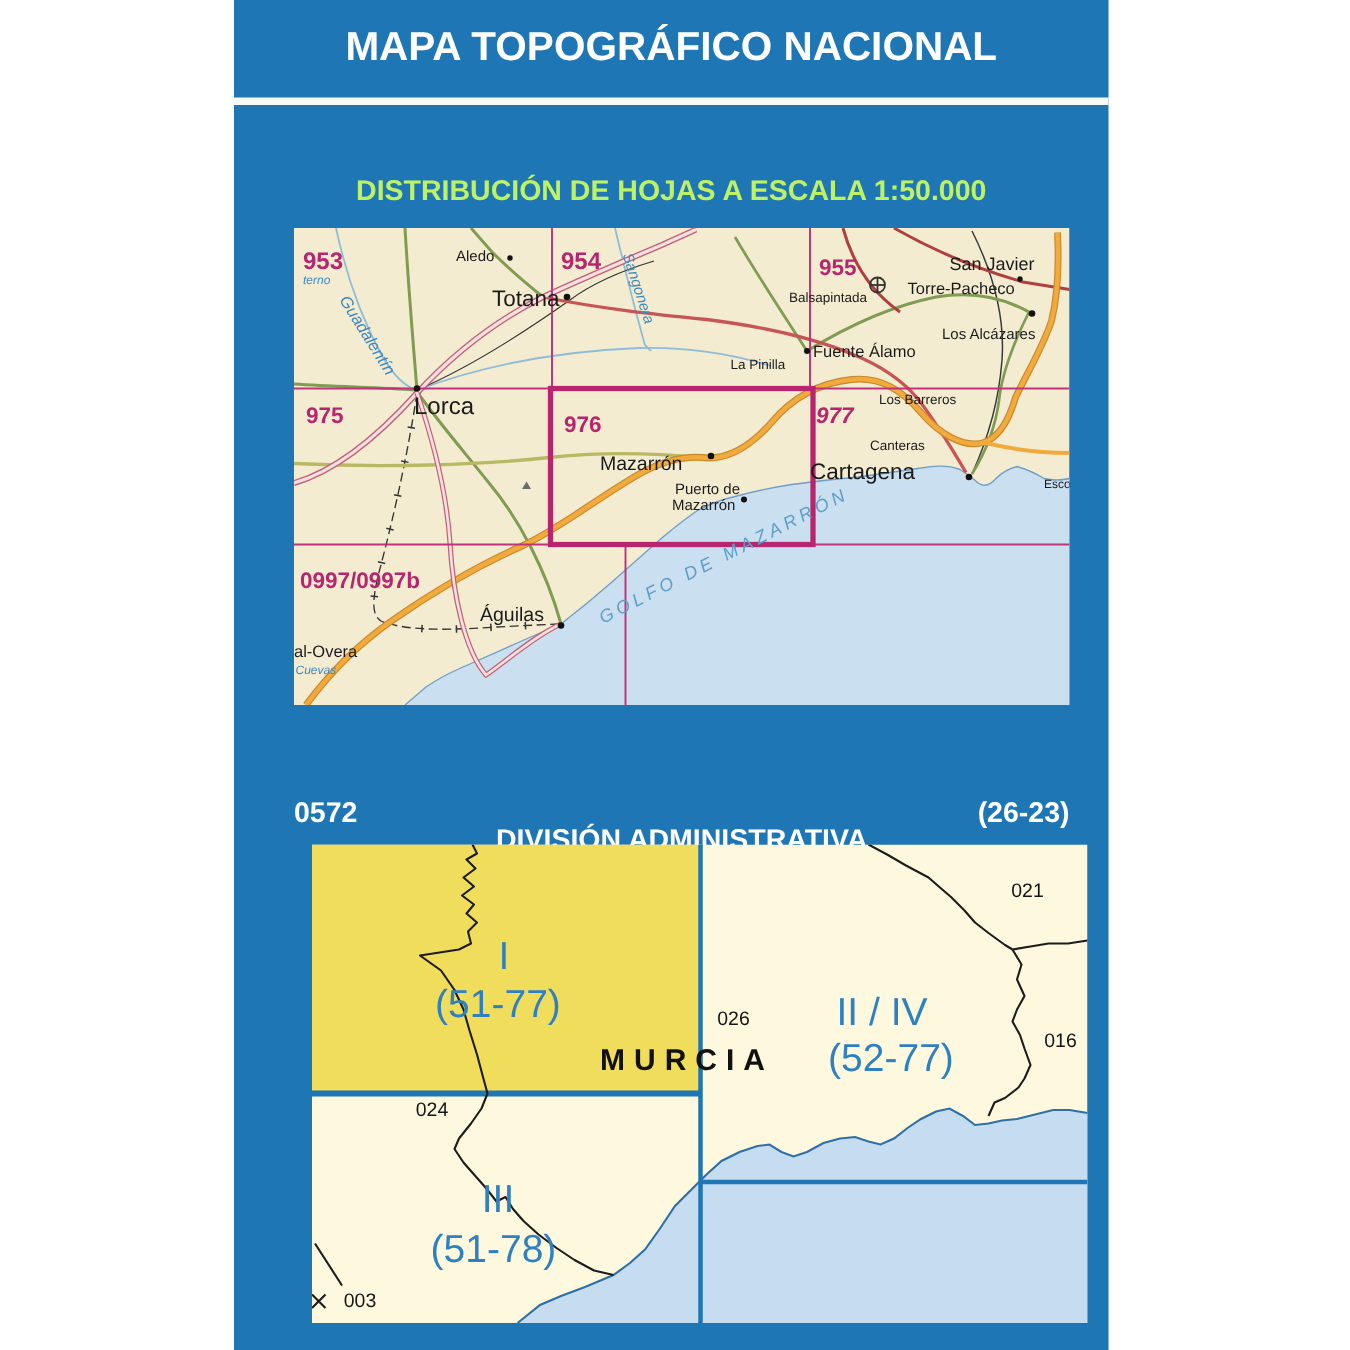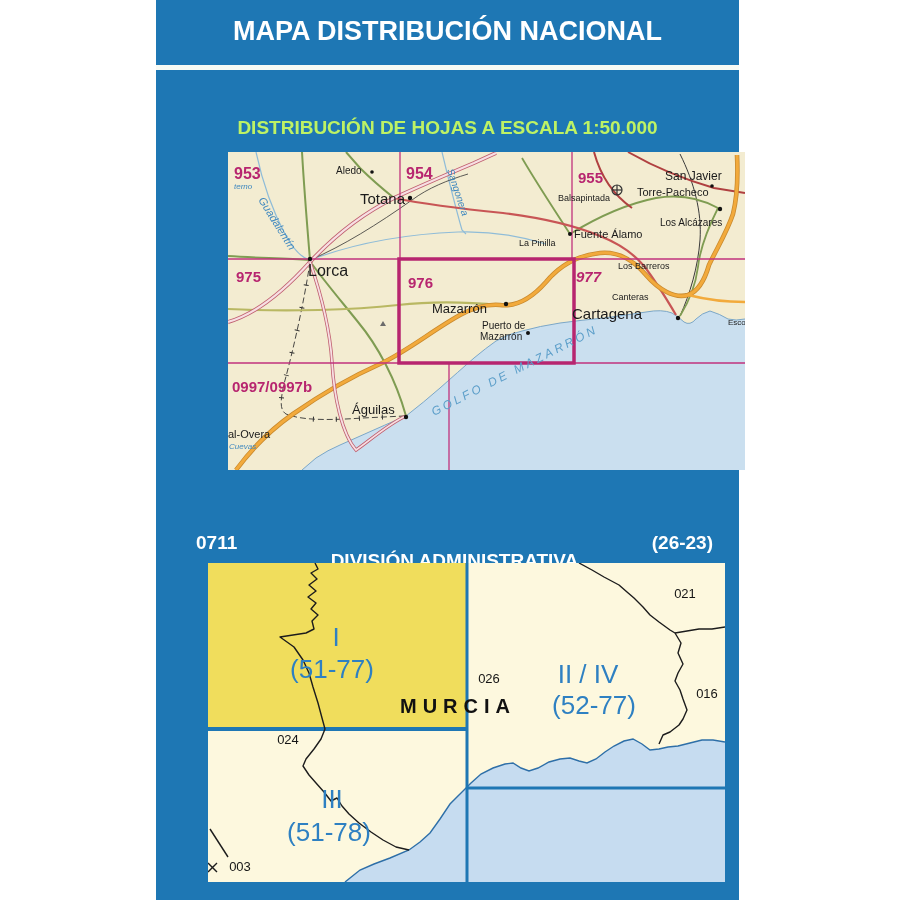--- a/index.html
+++ b/index.html
@@ -4,21 +4,21 @@
 <style>
   html,body{margin:0;padding:0;background:#ffffff;}
   .page{position:relative;width:900px;height:900px;background:#ffffff;overflow:hidden;
         font-family:"Liberation Sans",sans-serif;}
   .panel{position:absolute;left:156px;top:0;width:583px;height:900px;background:#1e77b4;}
   .header-title{position:absolute;left:0;top:16px;width:100%;text-align:center;
         color:#ffffff;font-weight:bold;font-size:27px;letter-spacing:0px;}
   .separator{position:absolute;left:0;top:65px;width:100%;height:5px;background:#f7faf4;}
   .subtitle{position:absolute;left:33px;top:117px;width:517px;text-align:center;
         color:#bef264;font-weight:bold;font-size:19px;}
-  .map-wrap{position:absolute;left:40px;top:152px;width:517px;height:318px;margin-left:32px;}
+  .map-wrap{position:absolute;left:40px;top:152px;width:517px;height:318px;}
   .admin-header{position:absolute;left:40px;top:532px;width:517px;height:22px;color:#fff;
         font-weight:bold;font-size:19px;}
   .admin-header .sheet{position:absolute;left:0;top:0;}
   .admin-header .ttl{position:absolute;left:0;top:0;width:100%;text-align:center;margin-top:18px;}
   .admin-header .rng{position:absolute;right:0;top:0;}
   .admin-wrap{position:absolute;left:40px;top:563px;width:517px;height:319px;margin-left:12px;}
   svg{display:block;}
   
   .sheetnum{fill:#b7256f;font-weight:bold;font-size:16px;}
   .sheetnum-sm{fill:#b7256f;font-weight:bold;font-size:15px;}
@@ -28,21 +28,21 @@
   .code{fill:#151515;font-size:13px;text-anchor:middle;}
   .quad{fill:#2e80c2;font-size:26px;text-anchor:middle;}
   .murcia{fill:#111111;font-size:20px;font-weight:bold;letter-spacing:6px;text-anchor:middle;}
 </style>
 </head>
 <body>
 
 <div class="page">
   <div class="panel">
 
-    <div class="header-title">MAPA DISTRIBUCIÓN NACIONAL</div>
+    <div class="header-title">MAPA TOPOGRÁFICO NACIONAL</div>
     <div class="separator"></div>
     <div class="subtitle">DISTRIBUCIÓN DE HOJAS A ESCALA 1:50.000</div>
 
     <div class="map-wrap">
       <svg viewBox="0 0 517 318" width="517" height="318">
         <rect x="0" y="0" width="517" height="318" fill="#f3ecd1"></rect>
 
         <path fill="#cadfef" d="M 74,318 L 88,306 Q 100,298 112,293 Q 130,285 148,277 Q 166,269 178,264 Q 196,250 212,236 Q 230,220 246,206 Q 258,196 268,189 Q 280,182 294,179 Q 312,174 332,171 Q 354,168 376,166 Q 398,163 418,160 Q 434,157 444,161 Q 452,166 456,170 Q 462,174 468,167 Q 474,161 482,159 Q 492,162 500,167 Q 508,169 517,167 L 517,318 Z"></path>
         <path fill="none" stroke="#6f9fc4" stroke-width="0.9" d="M 74,318 L 88,306 Q 100,298 112,293 Q 130,285 148,277 Q 166,269 178,264 Q 196,250 212,236 Q 230,220 246,206 Q 258,196 268,189 Q 280,182 294,179 Q 312,174 332,171 Q 354,168 376,166 Q 398,163 418,160 Q 434,157 444,161 Q 452,166 456,170 Q 462,174 468,167 Q 474,161 482,159 Q 492,162 500,167 Q 508,169 517,167"></path>
 
@@ -139,21 +139,21 @@
 
         <text x="30" y="48" class="water" font-size="11" transform="rotate(58 30 48)">Guadalentín</text>
         <text x="219" y="18" class="water" font-size="10" transform="rotate(72 219 18)">Sangonera</text>
         <text x="6" y="37" class="water" font-size="8">terno</text>
         <text x="1" y="297" class="water" font-size="8" fill="#8a8a7a">Cuevas</text>
         <text x="206" y="264" font-size="12" fill="#5b9ec9" letter-spacing="3" font-style="italic" transform="rotate(-27 206 264)">GOLFO DE MAZARRÓN</text>
       </svg>
     </div>
 
     <div class="admin-header">
-      <span class="sheet">0711</span>
+      <span class="sheet">0572</span>
       <span class="ttl">DIVISIÓN ADMINISTRATIVA</span>
       <span class="rng">(26-23)</span>
     </div>
 
     <div class="admin-wrap">
       <svg viewBox="0 0 517 319" width="517" height="319">
         <rect x="0" y="0" width="517" height="319" fill="#fdf8de"></rect>
         <rect x="0" y="0" width="259" height="166" fill="#f0dd5c"></rect>
 
         <path fill="#c6dcf0" d="M 137,319 L 152,307 L 166,301 L 182,295 L 201,287 L 212,279 L 222,270 L 232,256 L 242,241 L 252,231 L 263,220 L 273,211 L 285,205 L 297,201 L 305,200 L 313,205 L 321,208 L 330,205 L 341,199 L 352,196 L 362,195 L 371,198 L 379,200 L 388,196 L 397,189 L 406,183 L 416,178 L 425,176 L 434,181 L 442,187 L 451,186 L 460,184 L 470,183 L 482,180 L 494,177 L 505,177 L 517,179 L 517,319 Z"></path>

